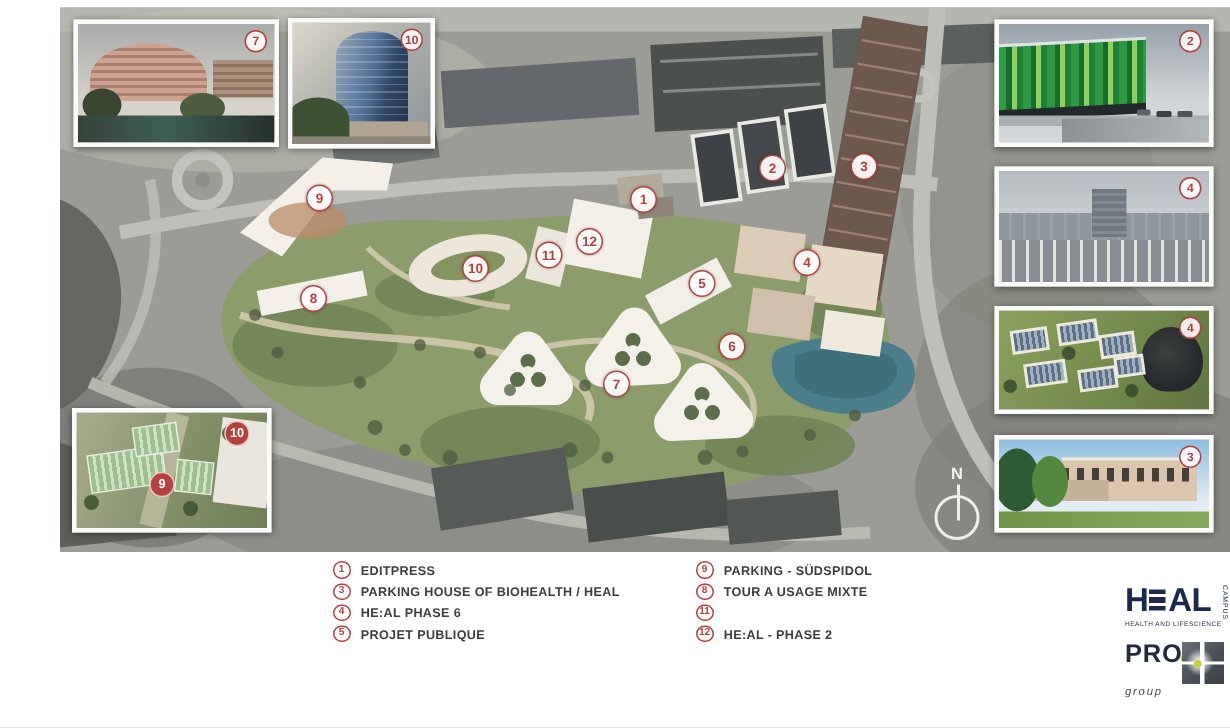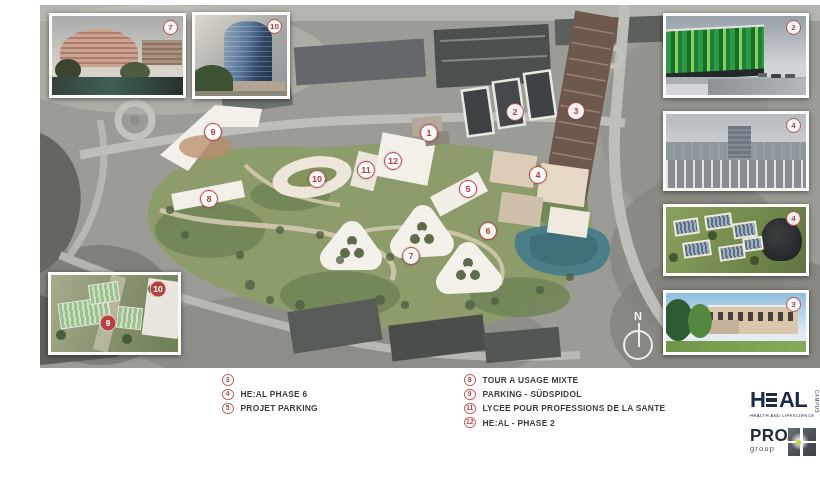--- a/index.html
+++ b/index.html
@@ -146,21 +146,21 @@
   #heal-logo { position:absolute; left:750px; top:389px; width:68px; height:34px; }
   .heal-word { display:flex; align-items:center; color:#1b2a4b; font-weight:bold; font-size:22px; line-height:1; letter-spacing:-.5px; }
   .heal-ebars { display:inline-flex; flex-direction:column; gap:2px; margin:0 1.5px 0 1px; }
   .heal-ebars i { display:block; width:11px; height:3.4px; background:#1b2a4b; }
   .heal-sub { font-size:4.3px; letter-spacing:.38px; color:#1b2a4b; margin-top:1.5px; white-space:nowrap; }
   .heal-vert { position:absolute; right:-1px; top:1px; writing-mode:vertical-rl; font-size:4.6px; letter-spacing:.6px; color:#1b2a4b; }
 
   #pro-logo { position:absolute; left:750px; top:427px; width:68px; height:38px; }
   .pro-word { font-size:17px; font-weight:bold; color:#212b3a; line-height:1; letter-spacing:.5px; }
   .pro-dot { display:inline-block; width:4.5px; height:4.5px; border-radius:50%; background:#c6d42f; margin-left:-1px; }
-  .pro-sub { font-size:7.5px; color:#4a4a4c; letter-spacing:1.2px; margin-top:0; }
+  .pro-sub { font-size:7.5px; color:#4a4a4c; letter-spacing:1.2px; margin-top:12px;font-style:italic; }
   .pro-grid {
     position:absolute; right:2px; top:1px; width:28px; height:28px;
     background:
       radial-gradient(circle at 42% 48%, rgba(230,233,235,.95) 0 12%, rgba(230,233,235,0) 42%),
       linear-gradient(135deg,#6a7076 0%,#4a5055 55%,#3c4146 100%);
   }
   .pro-grid::before { content:""; position:absolute; left:44%; top:0; width:2.5px; height:100%; background:#fff; }
   .pro-grid::after  { content:""; position:absolute; top:46%; left:0; height:2.5px; width:100%; background:#fff; }
   .pro-grid-dot { position:absolute; left:30%; top:42%; width:5px; height:5px; border-radius:50%; background:#c6d42f; z-index:2; }
 </style>
@@ -411,44 +411,48 @@
     <div class="t" style="left:4%;top:72%"></div>
     <div class="t" style="left:56%;top:76%"></div>
     <div class="t" style="left:76%;top:12%"></div>
     <div class="ibadge-fill" style="left:57px;top:48px">9</div>
     <div class="ibadge-fill" style="left:107px;top:14px">10</div>
   </div>
 
 
   <div class="legend-col" id="legend-col-1">
     <div class="lrow">
+      <span class="lnum">1</span>
+      <span class="llabel">EDITPRESS</span>
+      </div>
+    <div class="lrow">
       <span class="lnum">3</span>
+      <span class="llabel">PARKING HOUSE OF BIOHEALTH / HEAL</span>
       </div>
     <div class="lrow">
       <span class="lnum">4</span>
       <span class="llabel">HE:AL PHASE 6</span>
       </div>
     <div class="lrow">
       <span class="lnum">5</span>
-      <span class="llabel">PROJET PARKING</span>
+      <span class="llabel">PROJET PUBLIQUE</span>
       </div>
   </div>
 
   <div class="legend-col" id="legend-col-2">
+    <div class="lrow">
+      <span class="lnum">9</span>
+      <span class="llabel">PARKING - SÜDSPIDOL</span>
+      </div>
     <div class="lrow">
       <span class="lnum">8</span>
       <span class="llabel">TOUR A USAGE MIXTE</span>
       </div>
     <div class="lrow">
-      <span class="lnum">9</span>
-      <span class="llabel">PARKING - SÜDSPIDOL</span>
-      </div>
-    <div class="lrow">
       <span class="lnum">11</span>
-      <span class="llabel">LYCEE POUR PROFESSIONS DE LA SANTE</span>
       </div>
     <div class="lrow">
       <span class="lnum">12</span>
       <span class="llabel">HE:AL - PHASE 2</span>
       </div>
   </div>
 
   <div id="heal-logo">
     <div class="heal-word">
       <span>H</span>

